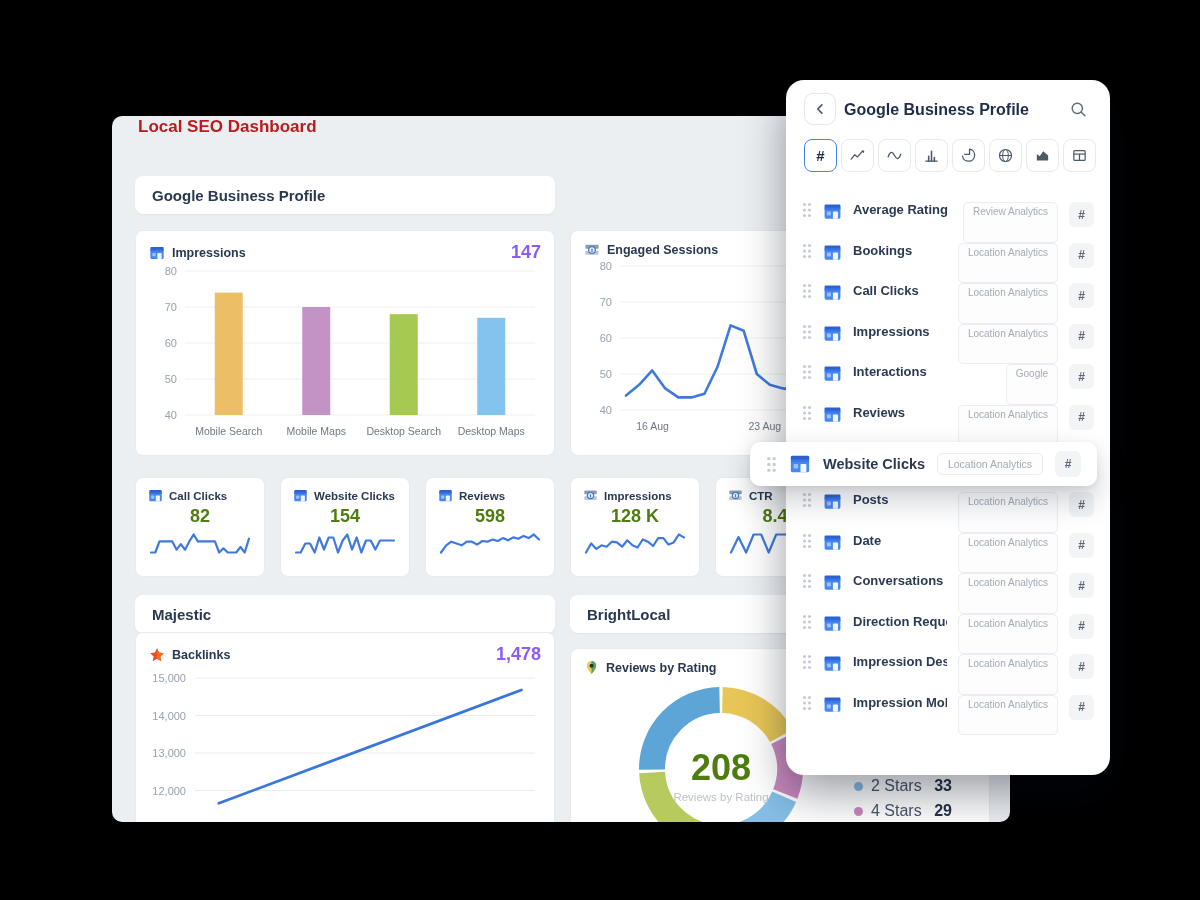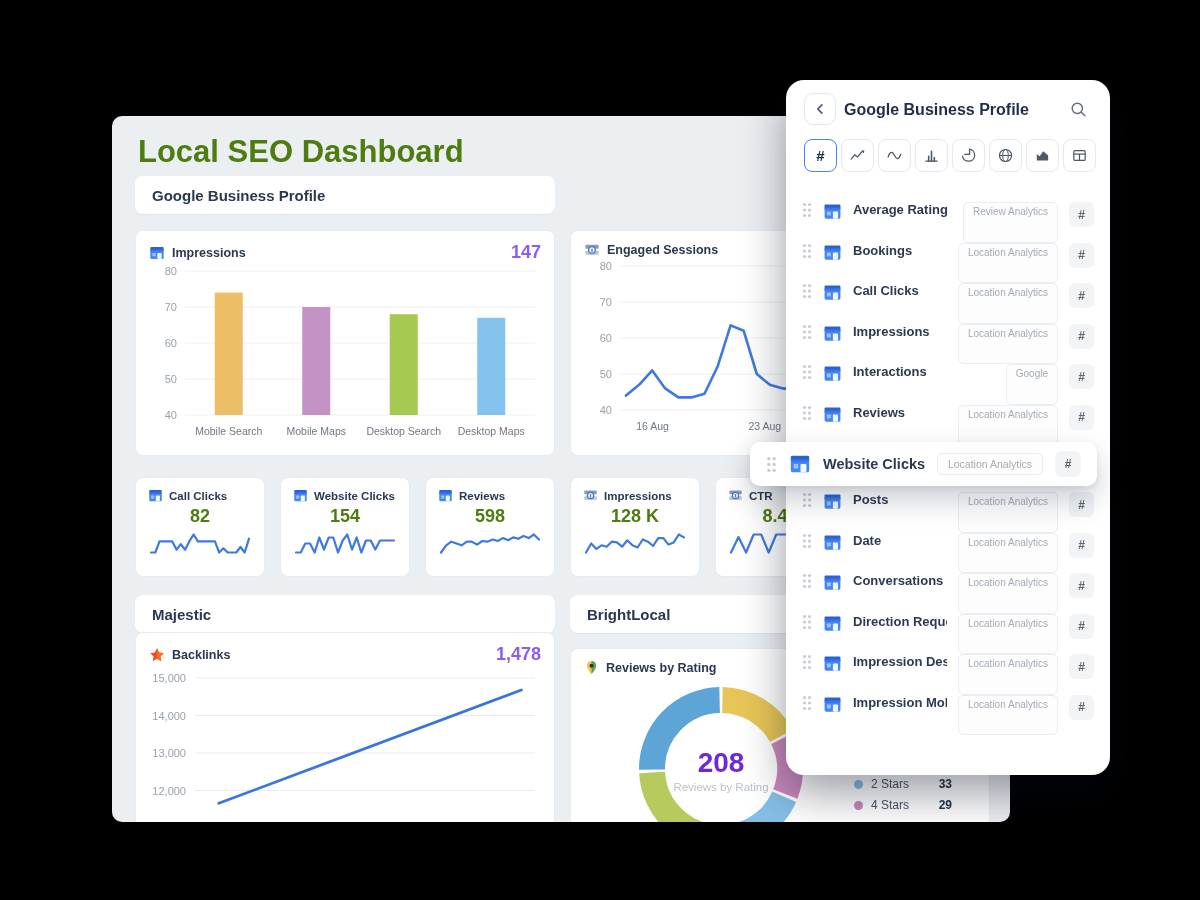--- a/index.html
+++ b/index.html
@@ -4,38 +4,38 @@
 <style>
   html,body{margin:0;padding:0;}
   body{
     width:1200px;height:900px;background:#000;overflow:hidden;position:relative;
     font-family:"Liberation Sans", sans-serif;
   }
   
   .dashboard{position:absolute;left:112px;top:116px;width:898px;height:706px;
     background:#eceff2;border-radius:10px;overflow:hidden;z-index:1;
     box-shadow:0 20px 50px rgba(0,0,0,.45);}
-  .dash-title{position:absolute;left:26px;top:18px;font-size:31px;font-weight:700;color:#4d7c0f;}
+  .dash-title{position:absolute;left:26px;top:1px;font-size:17px;font-weight:700;color:#b91c1c;}
   .sec-header{position:absolute;width:420px;height:38px;background:#fff;border-radius:8px;
     display:flex;align-items:center;padding:0 17px;box-sizing:border-box;
     font-size:15px;font-weight:600;color:#2a3950;box-shadow:0 1px 2px rgba(30,40,60,.06);}
   .chart-card{position:absolute;width:420px;background:#fff;border-radius:8px;
     border:1px solid #e7eaee;box-sizing:border-box;padding:11px 13px;overflow:hidden;}
   .card-head{display:flex;align-items:center;gap:7px;font-size:12.5px;font-weight:700;color:#2a3950;}
   .card-total{margin-left:auto;font-size:18px;font-weight:700;color:#8b5cf6;}
   .stat-card{position:absolute;top:361px;width:130px;height:100px;background:#fff;
     border:1px solid #e7eaee;border-radius:8px;box-sizing:border-box;padding:10px 12px 8px;}
   .stat-head{display:flex;align-items:center;gap:6px;font-size:11.5px;font-weight:700;color:#2a3950;white-space:nowrap;}
   .stat-value{text-align:center;font-size:18px;font-weight:700;color:#4d7c0f;margin-top:3px;}
   .spark{display:block;margin-top:3px;}
   .donut-center{position:absolute;left:75px;top:98px;width:150px;text-align:center;pointer-events:none;}
-  .donut-center .num{font-size:28px;font-weight:700;color:#6d28d9;}
+  .donut-center .num{font-size:36px;font-weight:700;color:#4d7c0f;}
   .donut-center .lbl{font-size:11.5px;color:#bcc3cc;margin-top:2px;}
   .legend{position:absolute;left:283px;top:128px;display:flex;flex-direction:column;gap:7px;width:98px;}
-  .legend-item{display:flex;align-items:center;gap:8px;font-size:12px;color:#49556a;text-align:right;}
+  .legend-item{display:flex;align-items:center;gap:8px;font-size:16px;color:#49556a;text-align:right;}
   .legend-dot{width:9px;height:9px;border-radius:50%;flex:none;}
   .legend-val{margin-left:auto;color:#24324b;font-weight:700;}
   
   .panel{position:absolute;left:786px;top:80px;width:324px;height:695px;background:#fff;
     border-radius:18px;box-shadow:0 18px 45px rgba(5,10,25,.4);z-index:10;}
   .back-btn{position:absolute;left:18px;top:13px;width:32px;height:32px;border:1px solid #e3e7ec;
     border-radius:9px;background:#fff;display:flex;align-items:center;justify-content:center;}
   .panel-title{position:absolute;left:58px;top:21px;font-size:16px;font-weight:700;color:#1f2d49;}
   .search-ic{position:absolute;right:22px;top:20px;}
   .toolbar{position:absolute;left:18px;top:59px;display:flex;gap:4px;}

